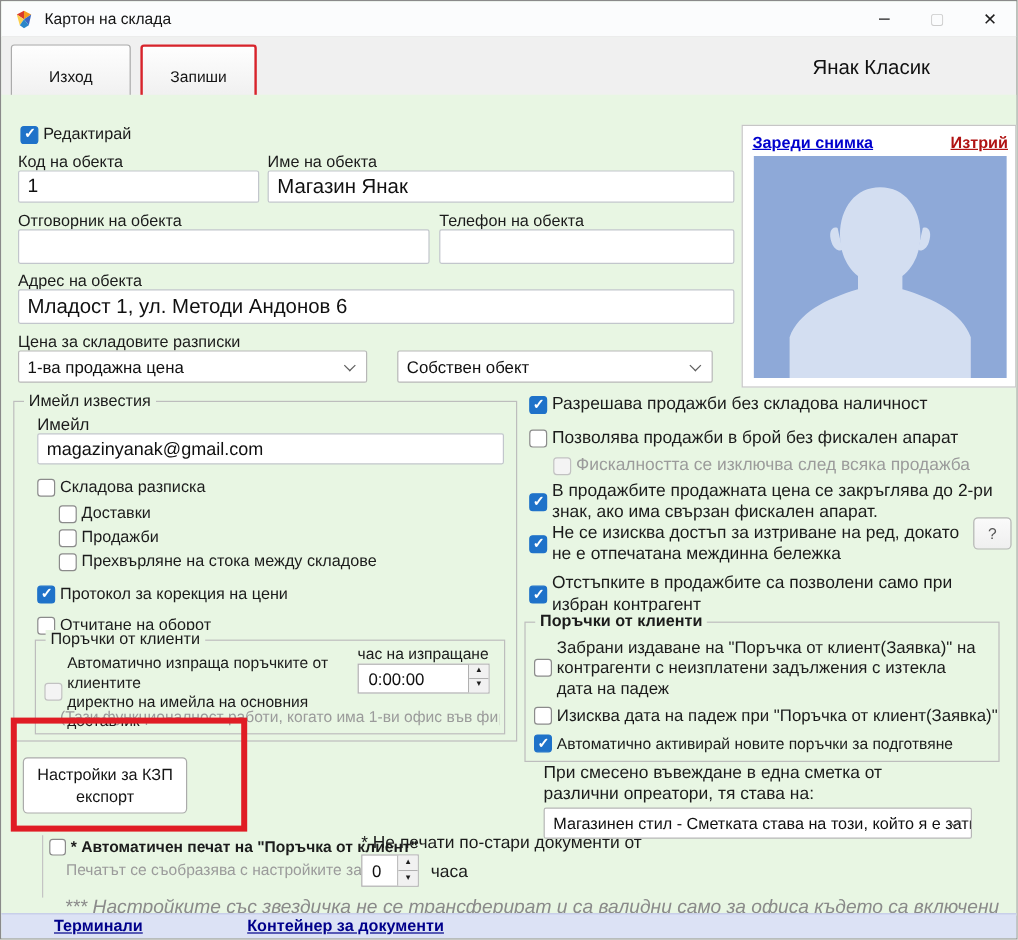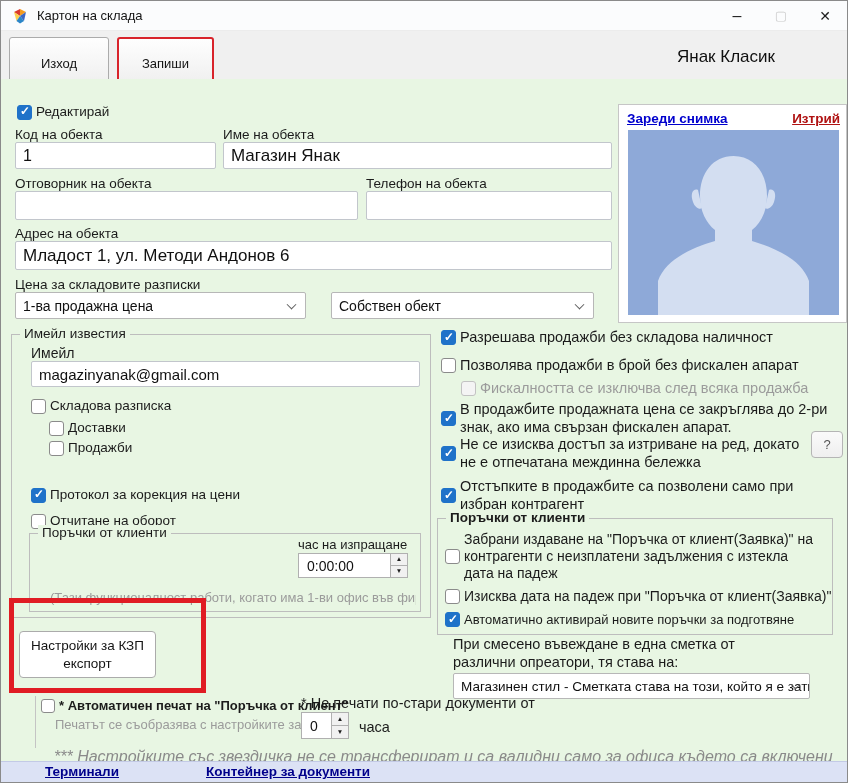--- a/index.html
+++ b/index.html
@@ -181,31 +181,42 @@
         <span class="cbl sm">Складова разписка</span>
       </div>
       <div class="cbrow" style="left:37px;top:85px;">
         <span class="cb"></span>
         <span class="cbl sm">Доставки</span>
       </div>
       <div class="cbrow" style="left:37px;top:105px;">
         <span class="cb"></span>
         <span class="cbl sm">Продажби</span>
       </div>
+      <div class="cbrow" style="left:37px;top:125px;">
+        <span class="cb"></span>
+        <span class="cbl sm">Прехвърляне на стока между складове</span>
+      </div>
       <div class="cbrow" style="left:19px;top:152px;">
         <span class="cb checked"></span>
         <span class="cbl sm">Протокол за корекция на цени</span>
       </div>
       <div class="cbrow" style="left:19px;top:178px;">
         <span class="cb"></span>
         <span class="cbl sm">Отчитане на оборот</span>
       </div>
 
       <div class="group" style="left:17px;top:198px;width:392px;height:79px;">
         <span class="gtitle">Поръчки от клиенти</span>
+        <div class="cbrow" style="left:7px;top:11px;width:250px;">
+          <span class="cb disabled"></span>
+          <span class="cbl xs">
+            <span>Автоматично изпраща поръчките от клиентите</span><br>
+            <span>директно на имейла на основния доставчик</span>
+          </span>
+        </div>
         <div class="lbl" style="left:268px;top:3px;font-size:13px;">час на изпращане</div>
         <div class="spin" style="left:268px;top:19px;width:110px;height:25px;">
           <span class="spin-val">0:00:00</span>
           <span class="spin-ar">
             <span class="sa up"></span>
             <span class="sa dn"></span>
           </span>
         </div>
         <div class="note" style="left:20px;top:56px;max-width:366px;">(Тази функционалност работи, когато има 1-ви офис във фирмата)</div>
       </div>

